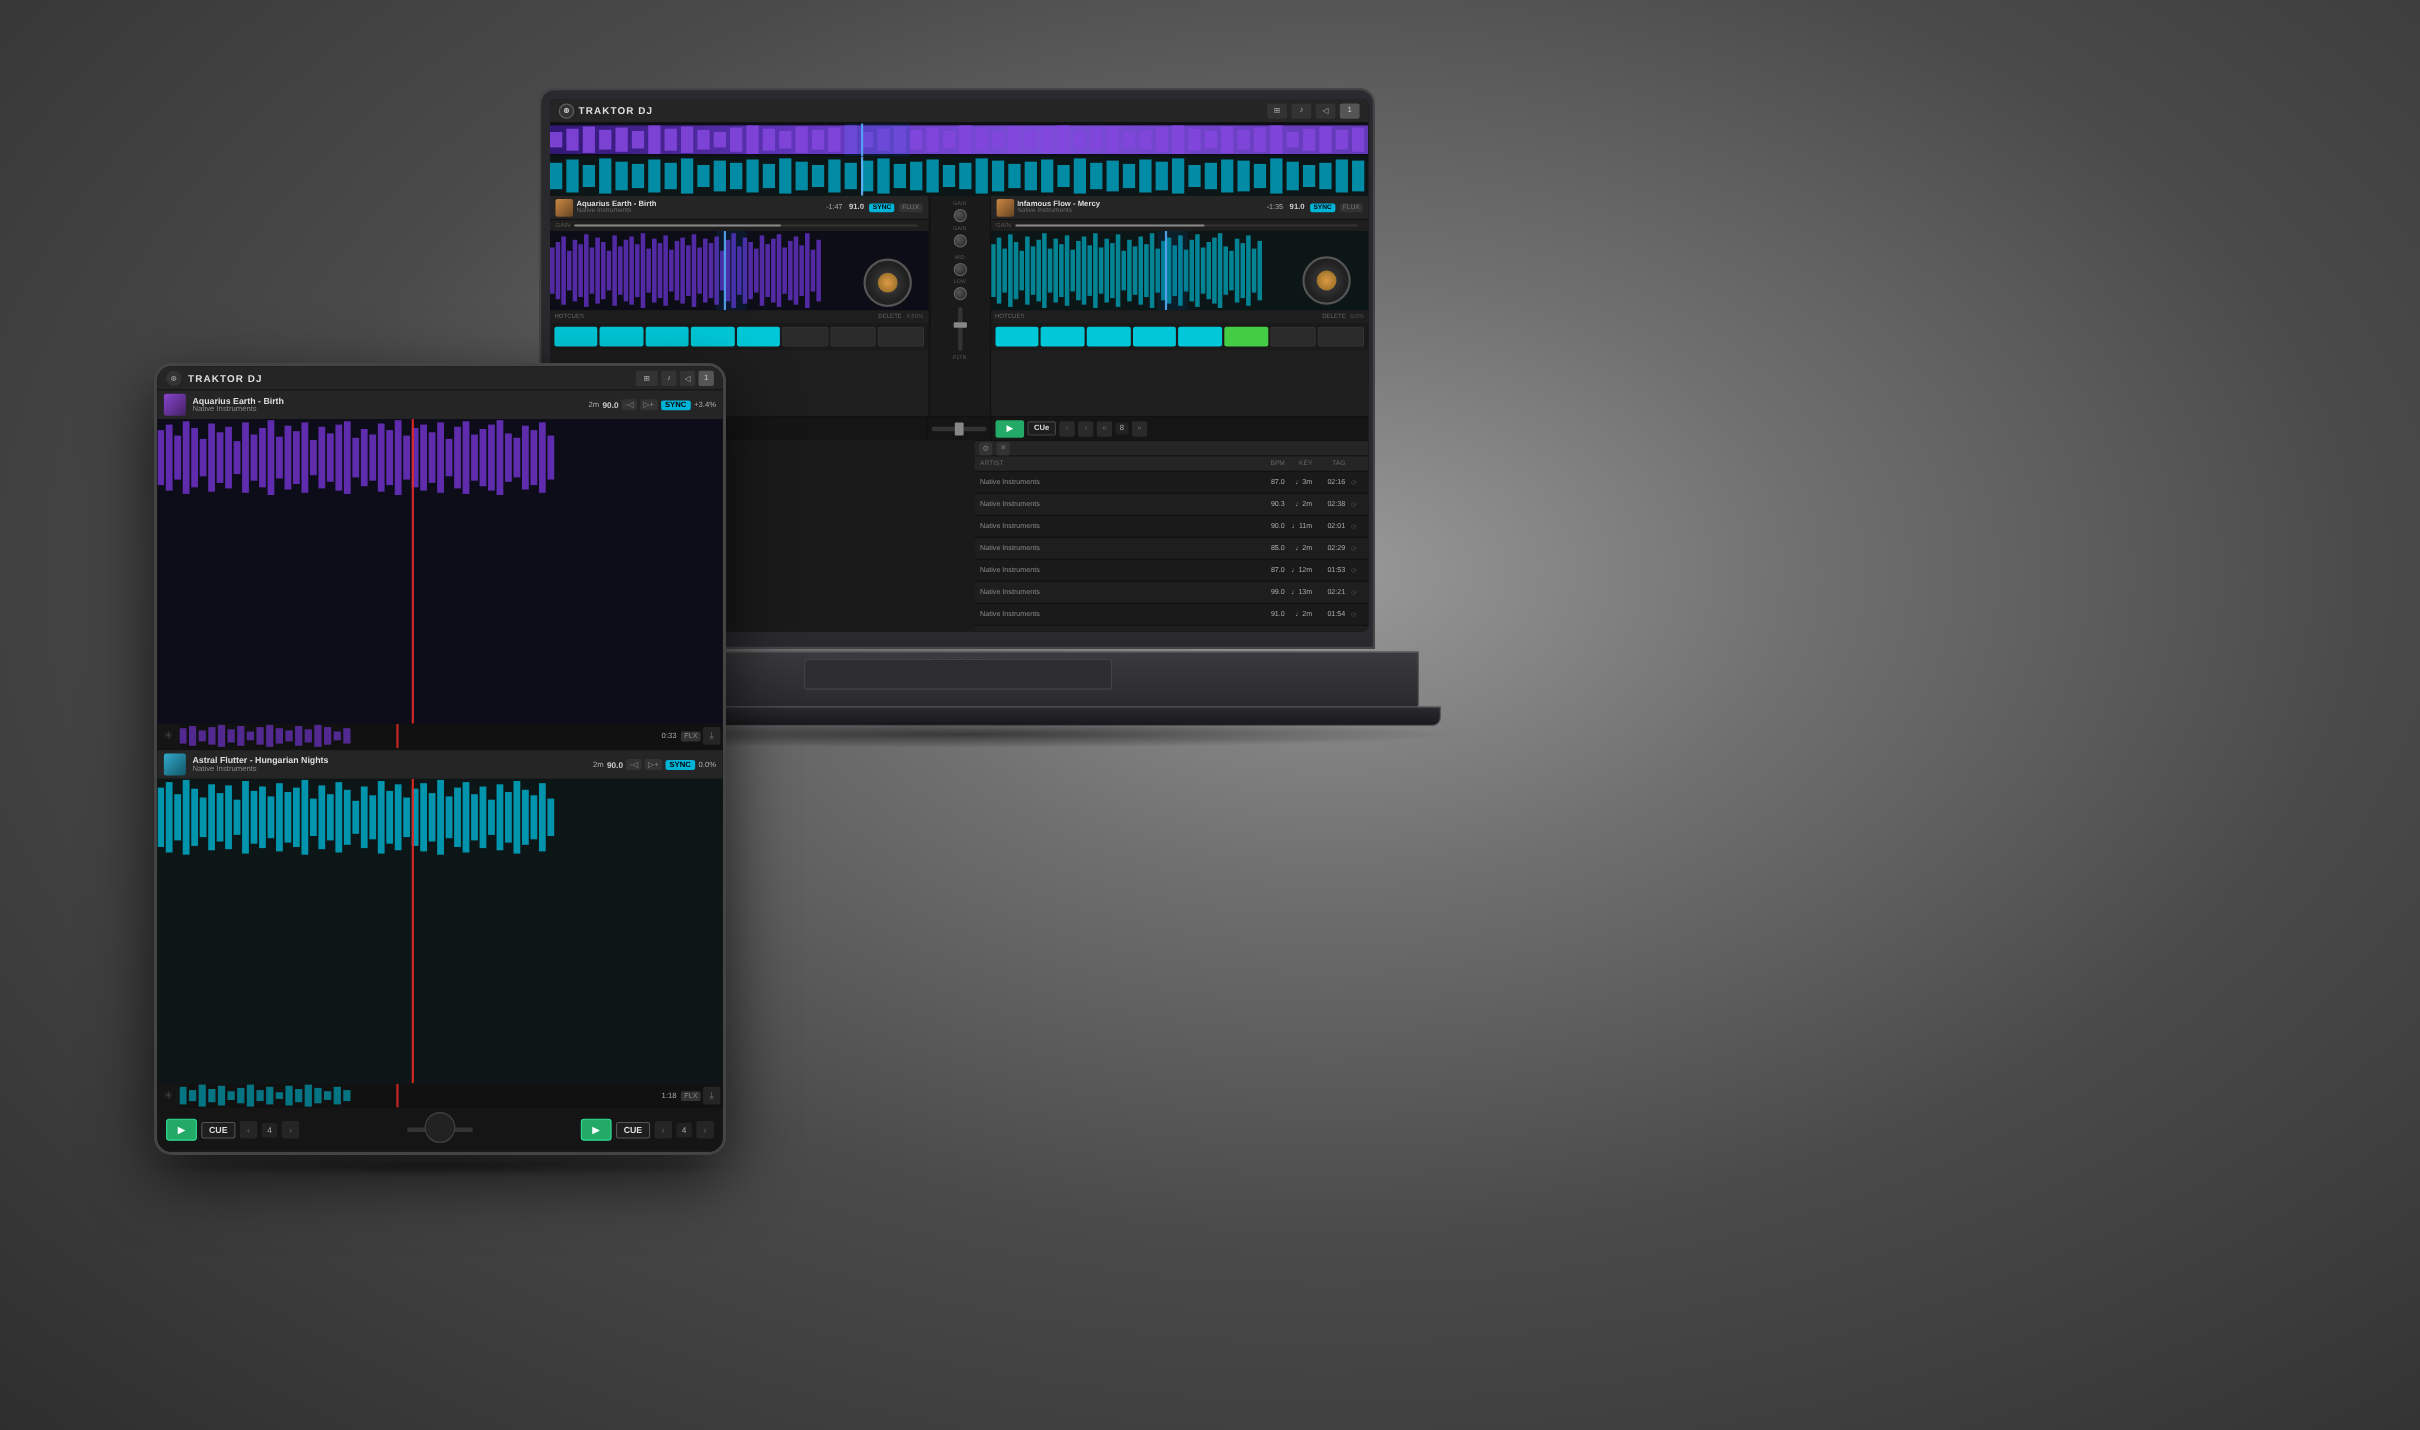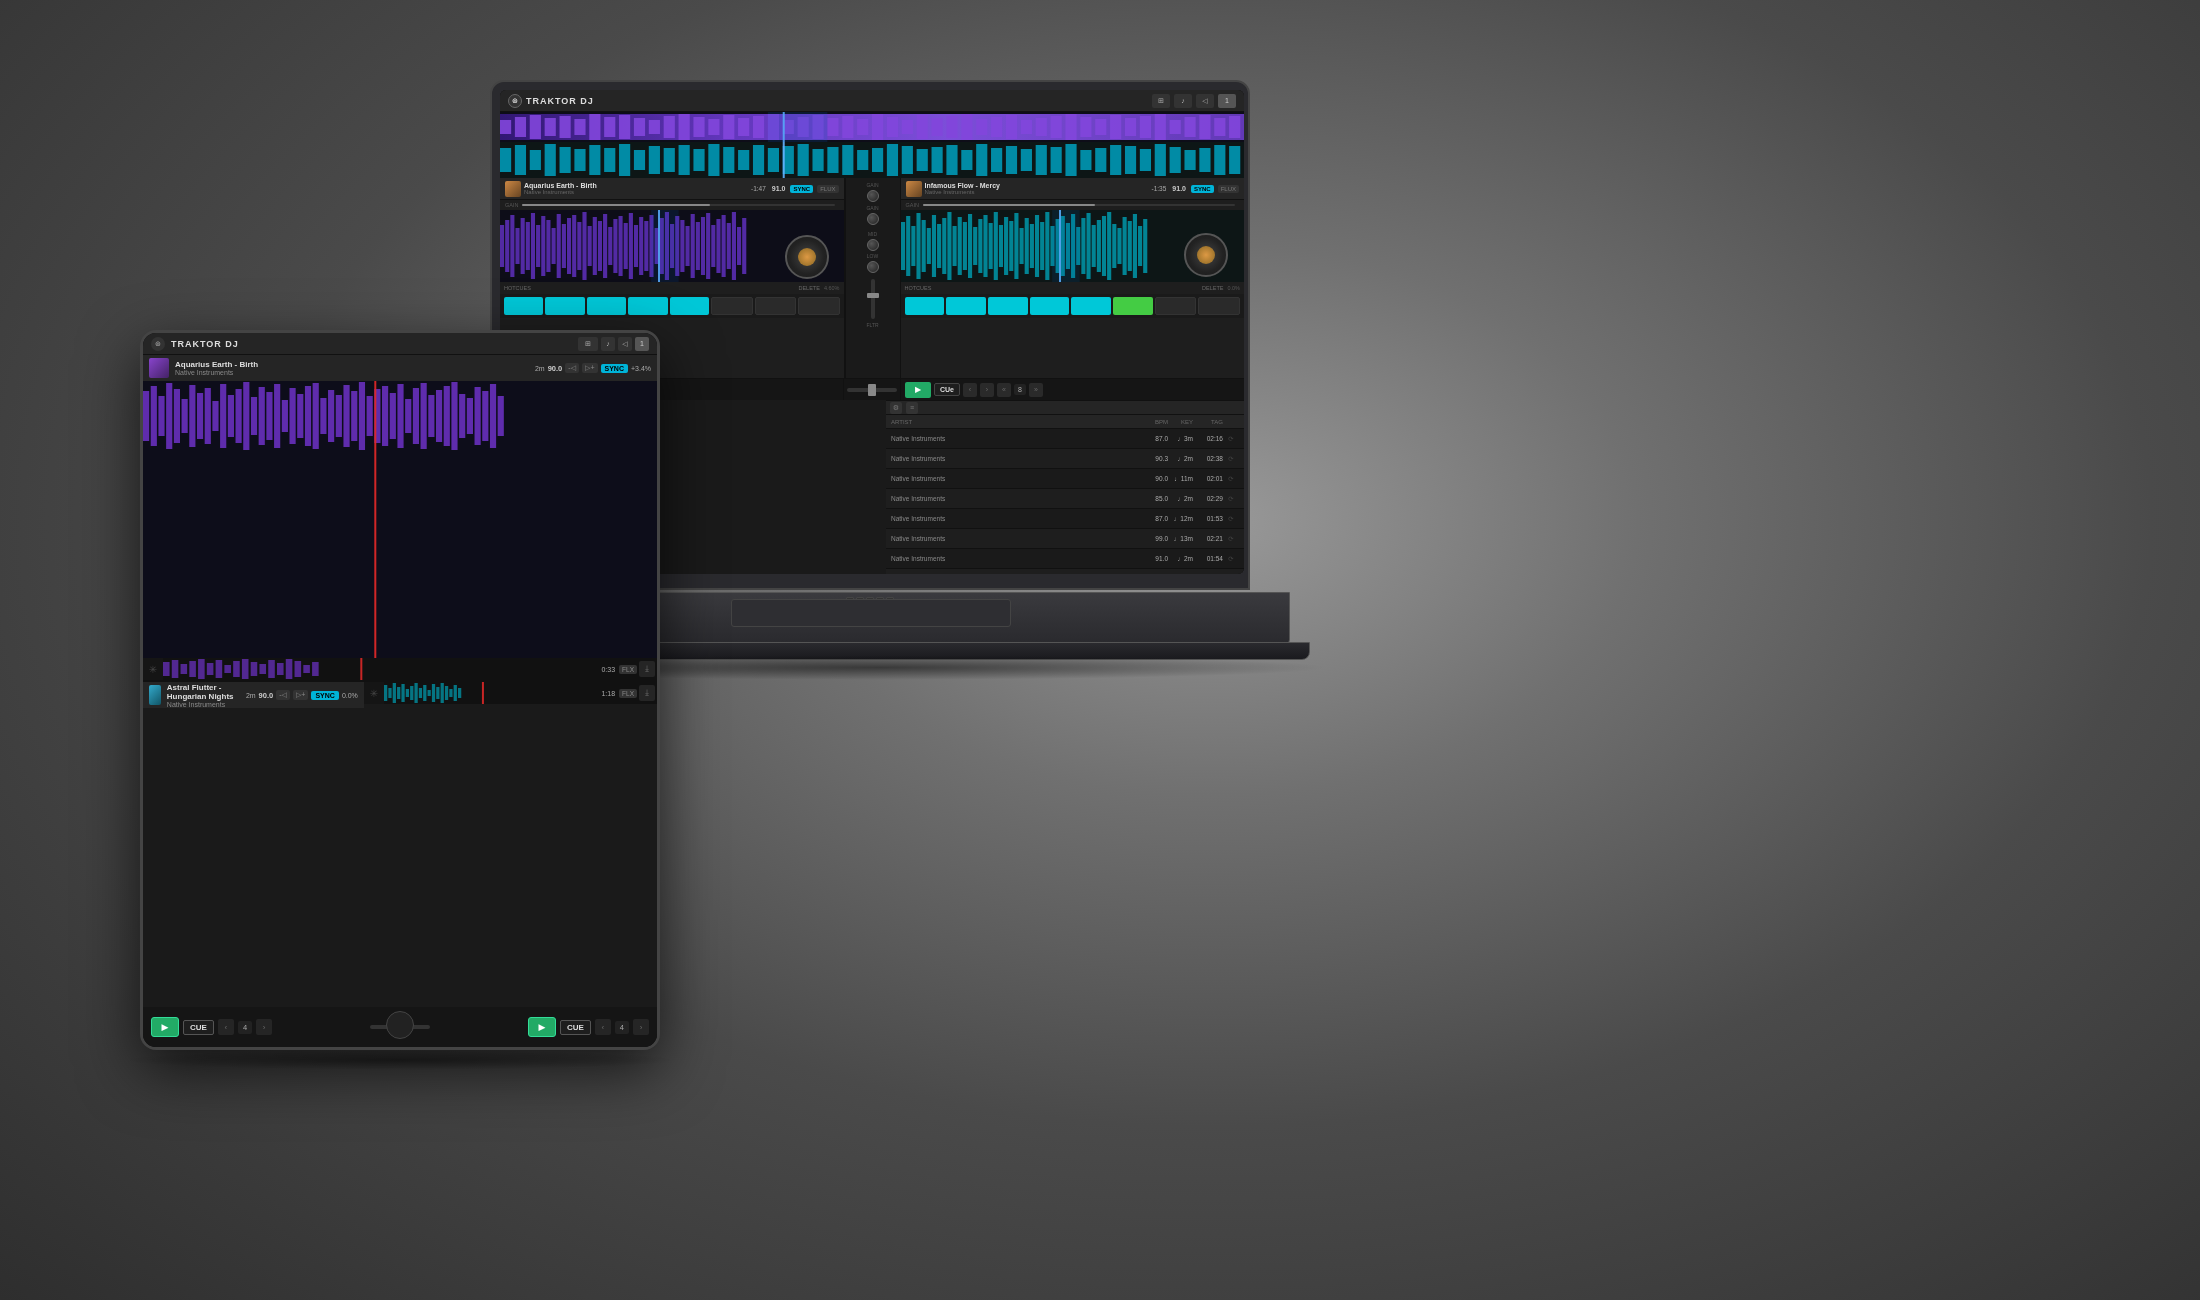--- a/index.html
+++ b/index.html
@@ -136,21 +136,21 @@
       flex: 1;
       background: #1a1a1a;
       border-bottom: 2px solid #111;
       display: flex;
       flex-direction: column;
     }
     .tablet-deck-bottom {
       flex: 1;
       background: #1a1a1a;
       display: flex;
-      flex-direction: row;
+      flex-direction: column;
     }
     .tablet-transport {
       height: 40px;
       background: #151515;
       display: flex;
       align-items: center;
       padding: 0 8px;
       gap: 6px;
     }
 

